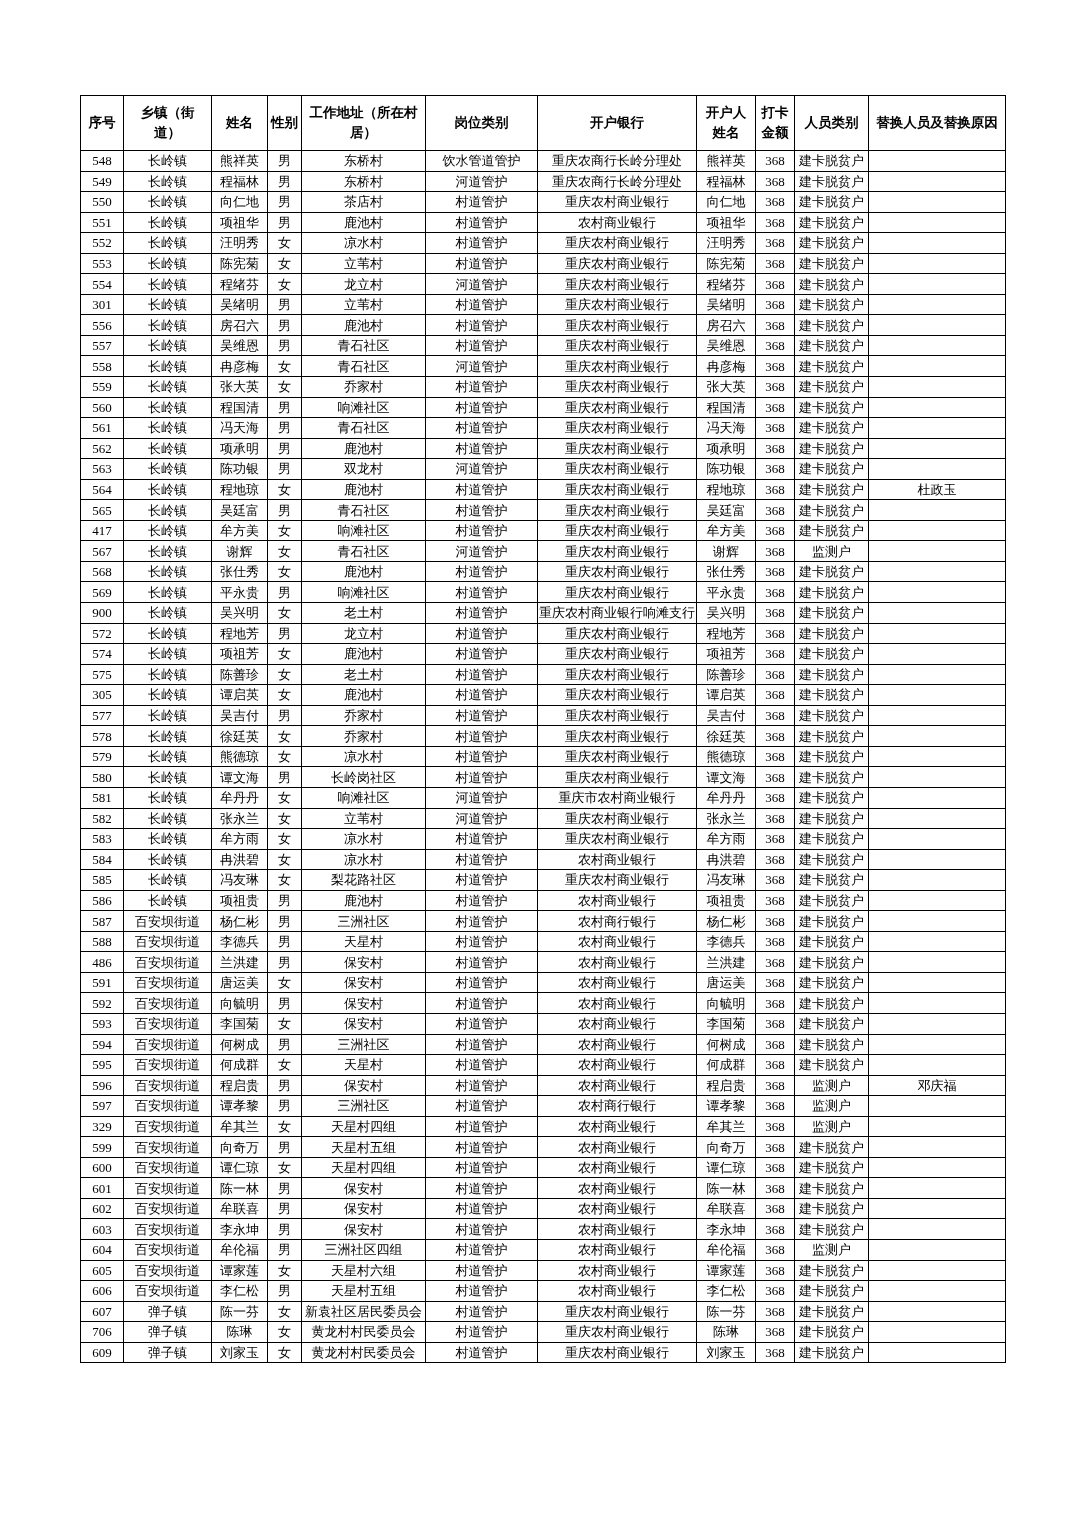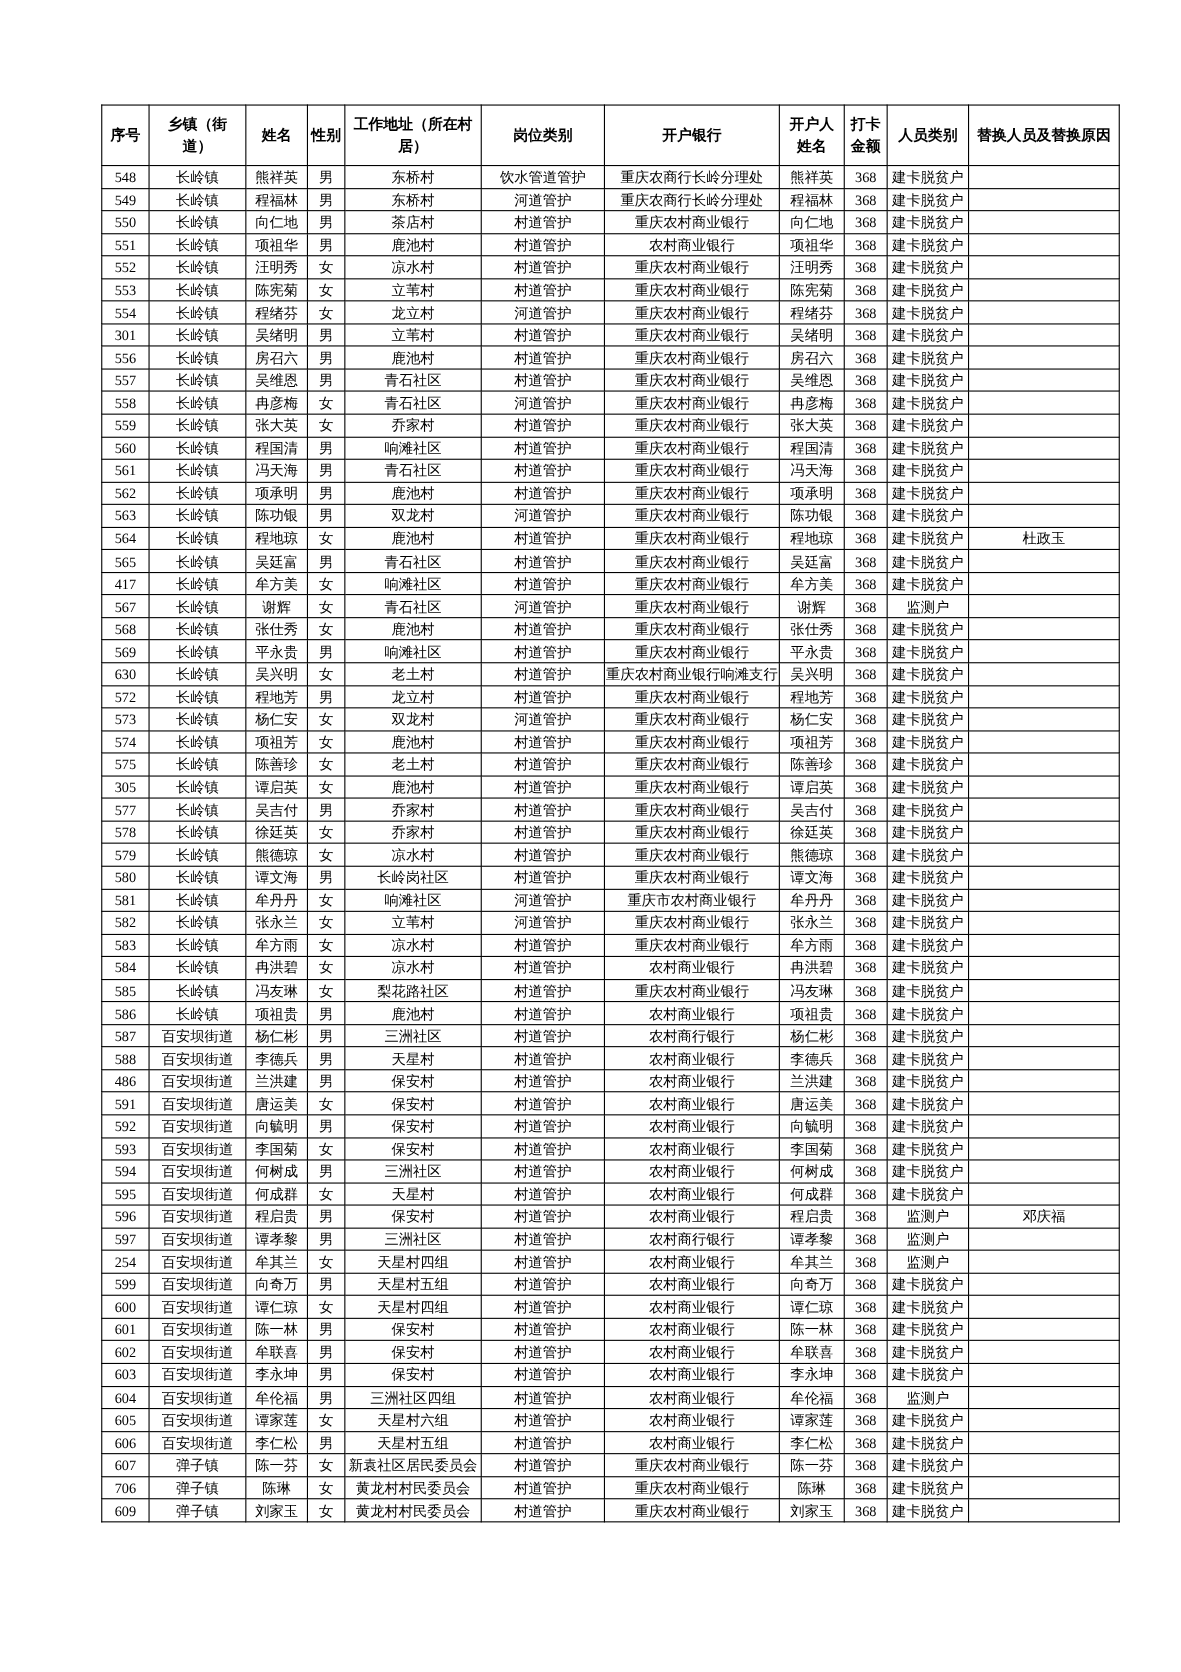--- a/index.html
+++ b/index.html
@@ -4,21 +4,21 @@
 <style>
   html,body { margin:0; padding:0; }
   body {
     width:1074px; height:1520px;
     background:#ffffff;
     font-family:"Liberation Serif","DejaVu Serif",serif;
     color:#000;
     position:relative;
     overflow:hidden;
   }
-  .sheet { position:absolute; left:92px; top:95px; }
+  .sheet { position:absolute; left:80px; top:95px; }
   table { border-collapse:collapse; table-layout:fixed; }
   th, td {
     border:1px solid #000;
     text-align:center;
     vertical-align:middle;
     padding:0 1px;
     overflow:hidden;
     box-sizing:border-box;
   }
   thead th {
@@ -355,54 +355,41 @@
           <td class="c-gender">男</td>
           <td class="c-address">响滩社区</td>
           <td class="c-job_type">村道管护</td>
           <td class="c-bank">重庆农村商业银行</td>
           <td class="c-account_name">平永贵</td>
           <td class="c-amount">368</td>
           <td class="c-person_type">建卡脱贫户</td>
           <td class="c-replacement"></td>
         </tr>
         <tr>
-          <td class="c-index">630</td>
+          <td class="c-index">900</td>
           <td class="c-town">长岭镇</td>
           <td class="c-name">吴兴明</td>
           <td class="c-gender">女</td>
           <td class="c-address">老土村</td>
           <td class="c-job_type">村道管护</td>
           <td class="c-bank">重庆农村商业银行响滩支行</td>
           <td class="c-account_name">吴兴明</td>
           <td class="c-amount">368</td>
           <td class="c-person_type">建卡脱贫户</td>
           <td class="c-replacement"></td>
         </tr>
         <tr>
           <td class="c-index">572</td>
           <td class="c-town">长岭镇</td>
           <td class="c-name">程地芳</td>
           <td class="c-gender">男</td>
           <td class="c-address">龙立村</td>
           <td class="c-job_type">村道管护</td>
           <td class="c-bank">重庆农村商业银行</td>
           <td class="c-account_name">程地芳</td>
-          <td class="c-amount">368</td>
-          <td class="c-person_type">建卡脱贫户</td>
-          <td class="c-replacement"></td>
-        </tr>
-        <tr>
-          <td class="c-index">573</td>
-          <td class="c-town">长岭镇</td>
-          <td class="c-name">杨仁安</td>
-          <td class="c-gender">女</td>
-          <td class="c-address">双龙村</td>
-          <td class="c-job_type">河道管护</td>
-          <td class="c-bank">重庆农村商业银行</td>
-          <td class="c-account_name">杨仁安</td>
           <td class="c-amount">368</td>
           <td class="c-person_type">建卡脱贫户</td>
           <td class="c-replacement"></td>
         </tr>
         <tr>
           <td class="c-index">574</td>
           <td class="c-town">长岭镇</td>
           <td class="c-name">项祖芳</td>
           <td class="c-gender">女</td>
           <td class="c-address">鹿池村</td>
@@ -693,21 +680,21 @@
           <td class="c-gender">男</td>
           <td class="c-address">三洲社区</td>
           <td class="c-job_type">村道管护</td>
           <td class="c-bank">农村商行银行</td>
           <td class="c-account_name">谭孝黎</td>
           <td class="c-amount">368</td>
           <td class="c-person_type">监测户</td>
           <td class="c-replacement"></td>
         </tr>
         <tr>
-          <td class="c-index">254</td>
+          <td class="c-index">329</td>
           <td class="c-town">百安坝街道</td>
           <td class="c-name">牟其兰</td>
           <td class="c-gender">女</td>
           <td class="c-address">天星村四组</td>
           <td class="c-job_type">村道管护</td>
           <td class="c-bank">农村商业银行</td>
           <td class="c-account_name">牟其兰</td>
           <td class="c-amount">368</td>
           <td class="c-person_type">监测户</td>
           <td class="c-replacement"></td>

